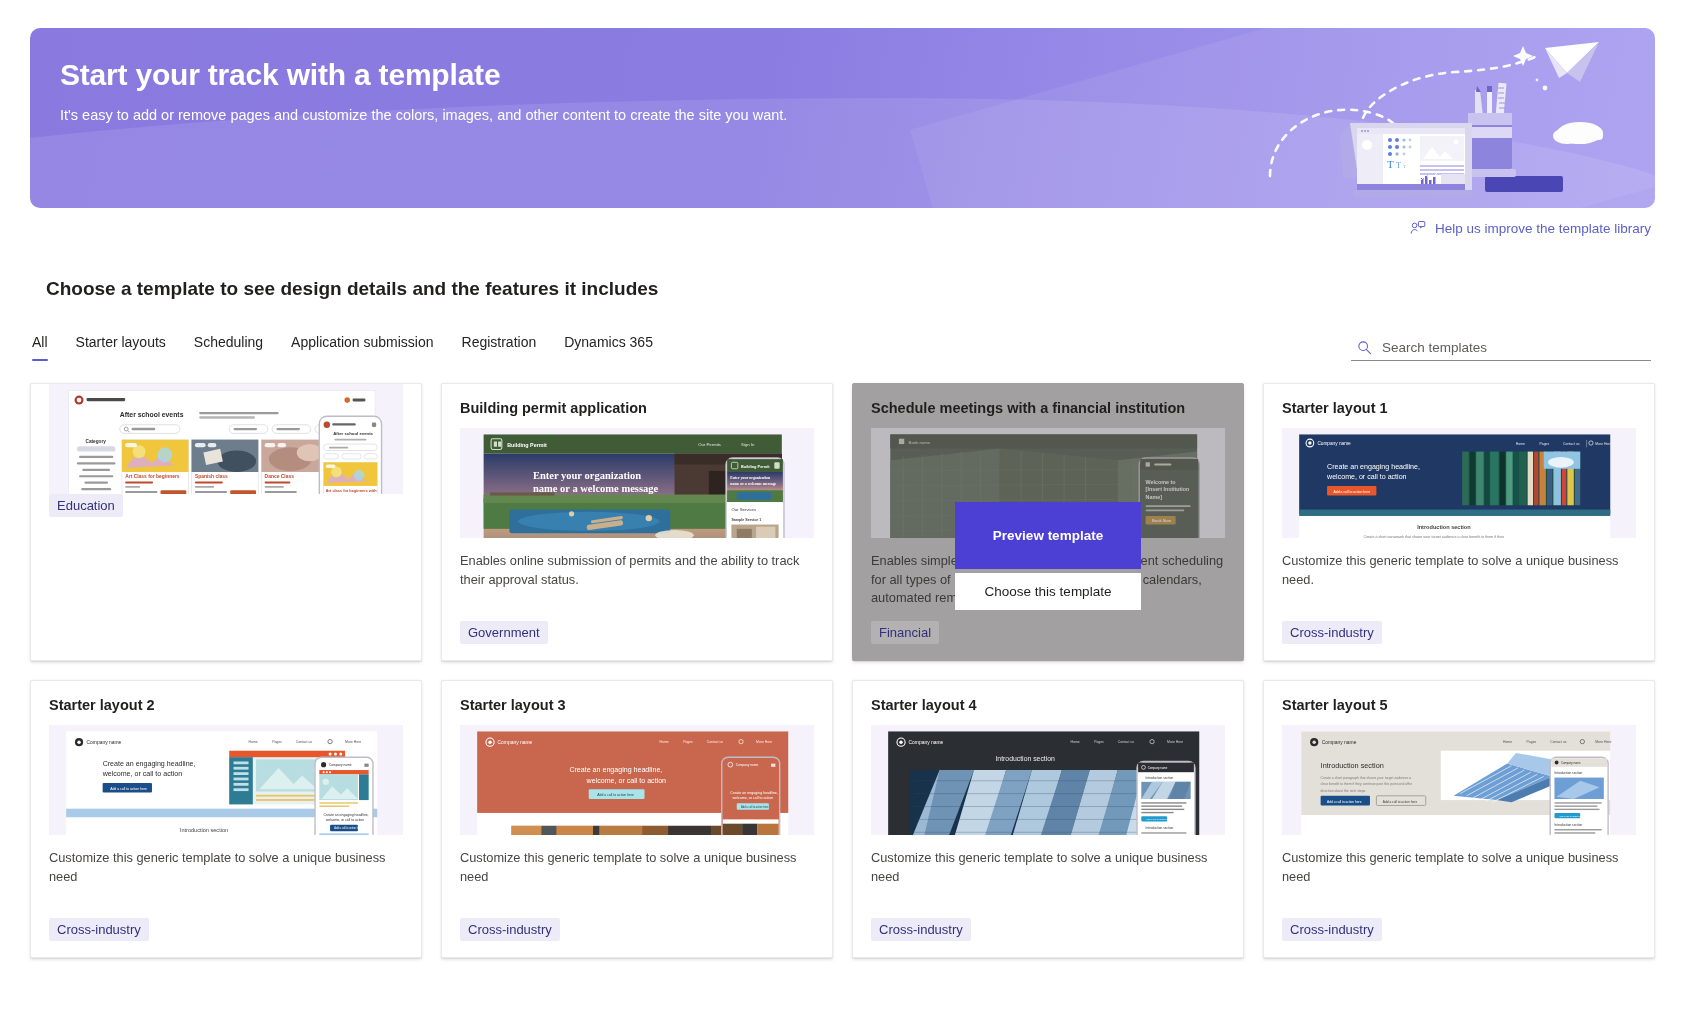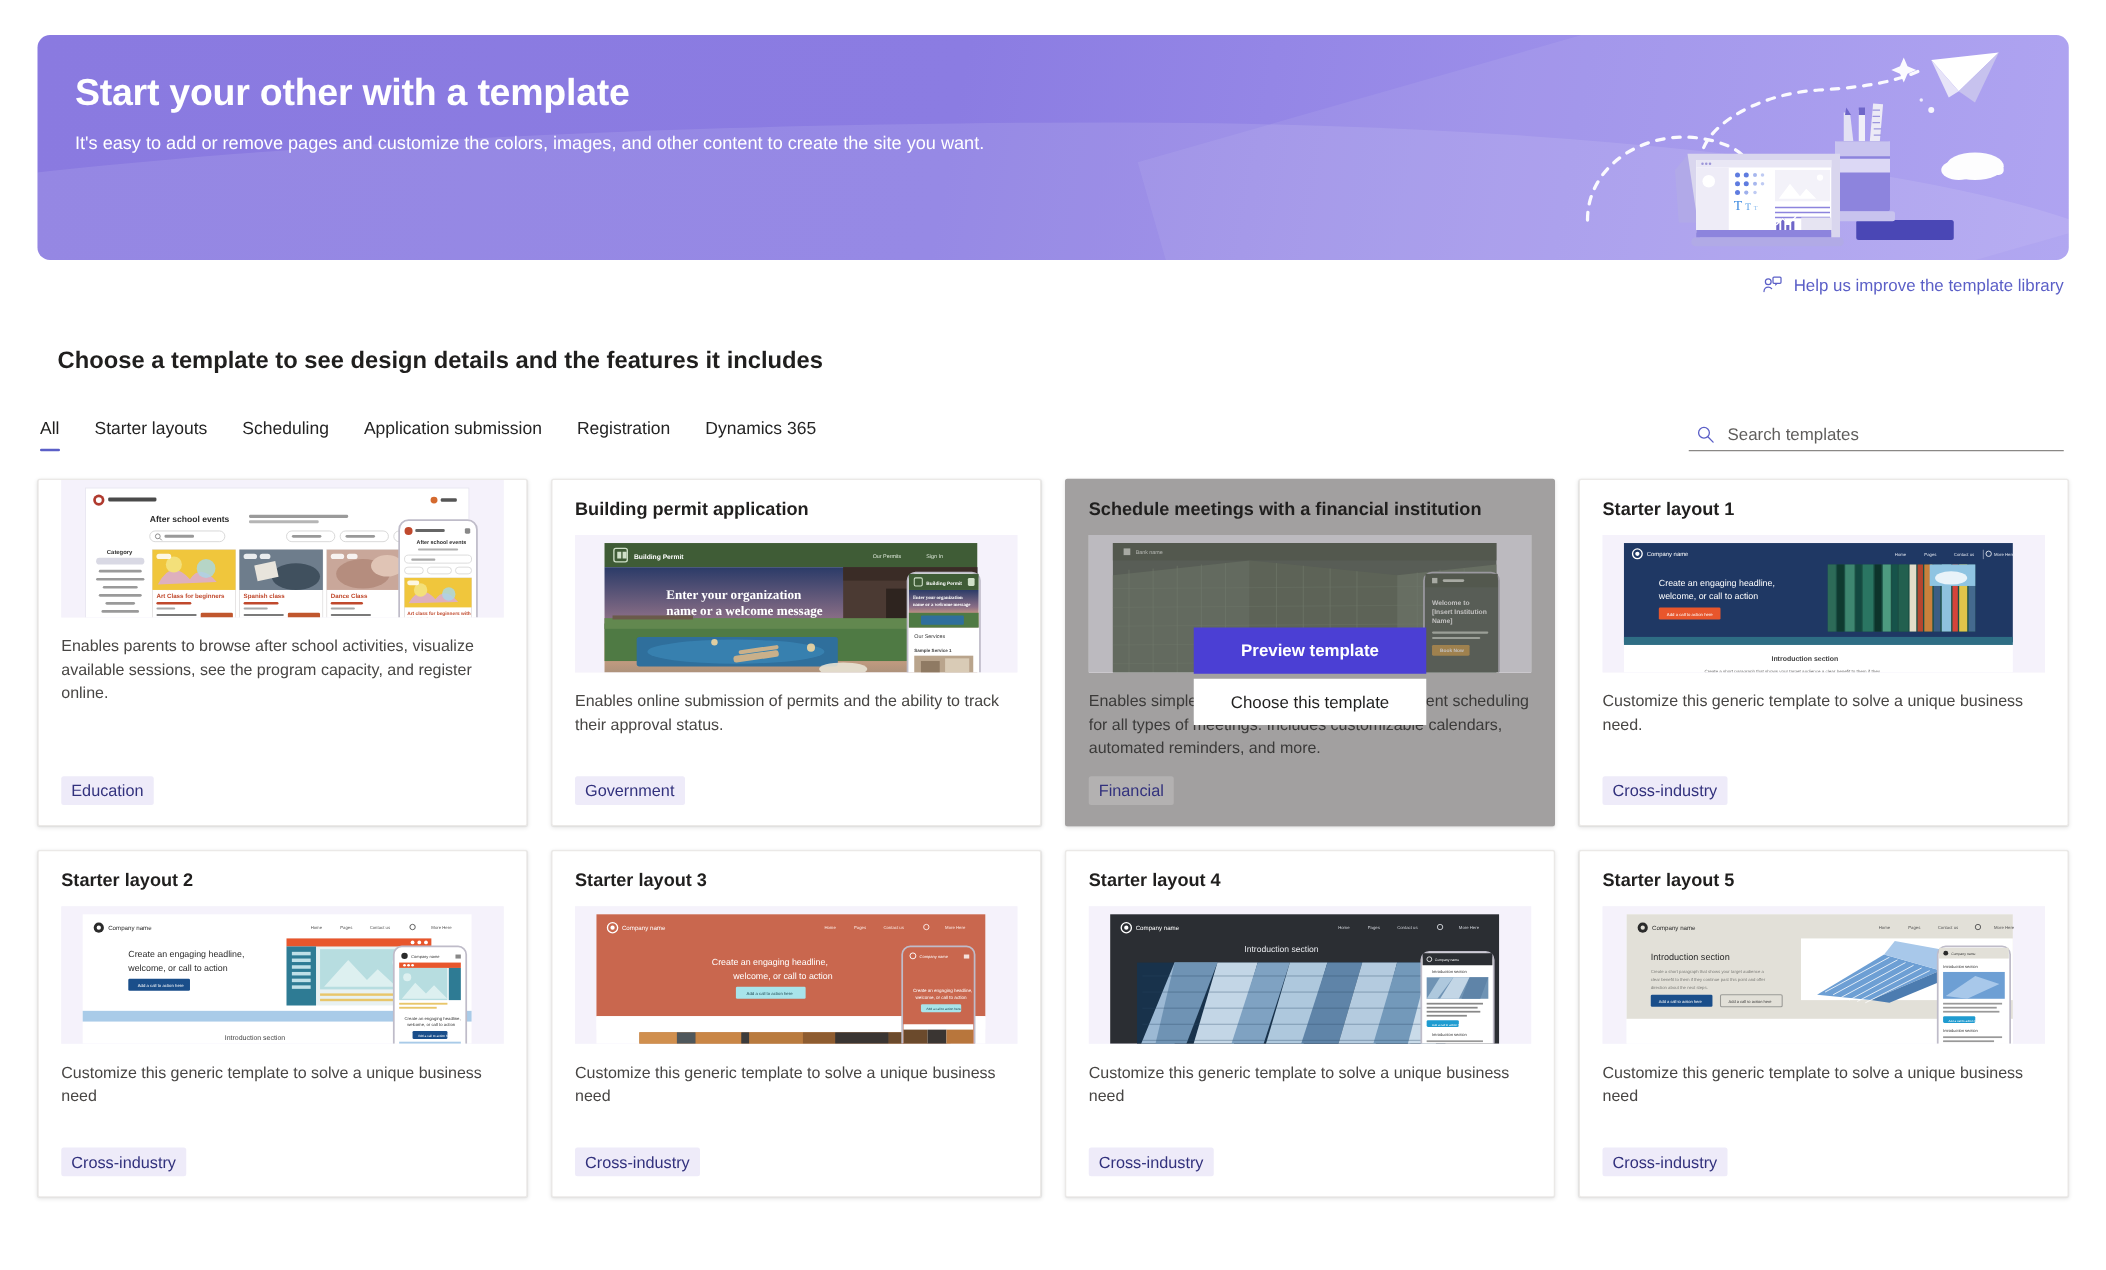--- a/index.html
+++ b/index.html
@@ -121,21 +121,21 @@
   .card.hovered .tag { background: #b3b1b1; color: #32317d; }
   .card.hovered .thumb::after {
     content: ""; position: absolute; inset: 0; background: rgba(120,118,118,0.45);
   }
   .overlay-btns {
     position: absolute; left: 50%; top: 118px; transform: translateX(-50%);
     width: 186px; z-index: 20;
   }
   .btn-primary {
     background: #4b3fd4; color: #fff; font-size: 13.5px; font-weight: bold;
-    text-align: center; padding: 11px 4px; cursor: pointer;
+    text-align: center; padding: 26px 4px; cursor: pointer;
   }
   .btn-secondary {
     background: #fff; color: #201f1e; font-size: 13.5px;
     text-align: center; padding: 11px 4px; cursor: pointer; margin-top: 4px;
   }
 </style>
 </head>
 <body>
 
 <div class="hero-wrap">
@@ -227,21 +227,21 @@
             <rect x="258" y="149" width="2.5" height="7"></rect>
         </g>
         <path d="M246 152 l5 -5 l5 4 l6 -6" fill="none" stroke="#ffffff" stroke-width="1"></path>
         <rect x="266" y="146" width="24" height="12" fill="#e6e4f2"></rect>
         <rect x="182" y="156" width="108" height="6" fill="#8d84dd"></rect>
         <rect x="178" y="162" width="122" height="7" rx="3.5" fill="#b1aae6"></rect>
       </g>
     </svg>
 
     <div class="hero-text">
-      <h1 class="hero-title">Start your other with a template</h1>
+      <h1 class="hero-title">Start your track with a template</h1>
       <p class="hero-sub">It's easy to add or remove pages and customize the colors, images, and other content to create the site you want.</p>
     </div>
   </div>
 </div>
 
 <div class="helprow">
   <a class="help-link">
     <svg width="16" height="16" viewBox="0 0 16 16">
       <circle cx="4.6" cy="5.4" r="2.3" fill="none" stroke="#5b5fc7" stroke-width="1"></circle>
       <path d="M1.2 13.2c0-2.2 1.6-3.6 3.4-3.6 1.1 0 2.1.5 2.7 1.3" fill="none" stroke="#5b5fc7" stroke-width="1" stroke-linecap="round"></path>
@@ -374,21 +374,20 @@
           <circle cx="268" cy="82" r="5" fill="#f3e07a"></circle>
             <circle cx="289" cy="85" r="5" fill="#a7d8e8" opacity=".8"></circle>
           <rect x="258" y="75" width="9" height="3.4" rx="1.7" fill="#fff" opacity=".85"></rect>
           <text x="258" y="101" font-size="3.6" font-weight="bold" fill="#c0492d" font-family="Liberation Sans, sans-serif">Art class for beginners with</text>
           <text x="258" y="105" font-size="3.6" font-weight="bold" fill="#c0492d" font-family="Liberation Sans, sans-serif">Miss Cathy</text>
           <rect x="258" y="108" width="22" height="1.4" rx=".7" fill="#c0492d"></rect>
           <rect x="258" y="111" width="16" height="1.3" rx=".65" fill="#aaa"></rect>
         </g>
       </svg>
     </div>
-    <div class="card-desc">Enables parents to browse after school activities, visualize available sessions, see the program capacity, and register online.</div>
     <div class="tag-row">
       <span class="tag">Education</span>
     </div>
   </div>
 
   <div class="card">
     <div class="card-title">Building permit application</div>
     <div class="thumb">
       <svg viewBox="0 0 330 110" preserveAspectRatio="xMidYMin slice" width="100%" height="100%">
         <rect width="330" height="110" fill="#f5f2fb"></rect>

